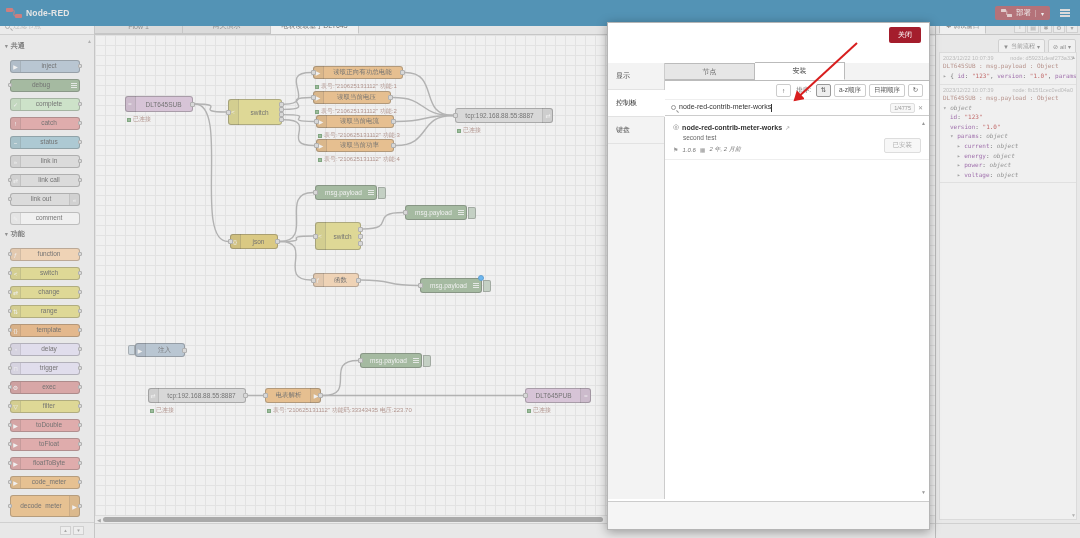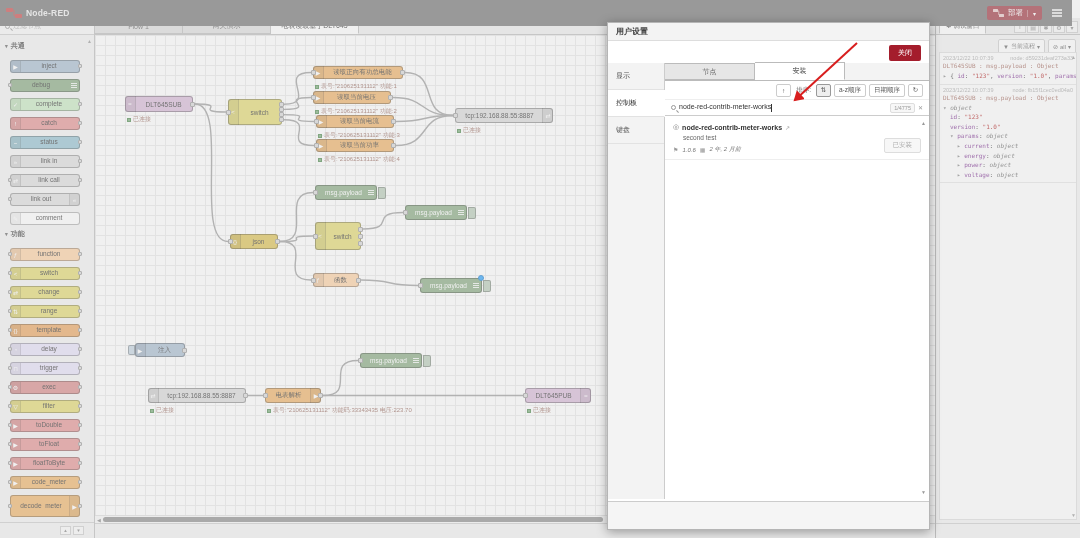--- a/index.html
+++ b/index.html
@@ -1,19 +1,19 @@
 <!DOCTYPE html>
 <html><head>
 <meta charset="utf-8">
 <style>
   * { box-sizing: border-box; margin:0; padding:0; }
   html,body { width:1080px; height:538px; overflow:hidden; font-family:"Liberation Sans",sans-serif; background:#fff; position:relative; }
 
   
-  .header { position:absolute; top:0; left:0; right:8px; height:26px; background:#737373; display:flex; align-items:center; z-index:5; }
+  .header { position:absolute; top:0; left:0; right:0; height:26px; background:#0369a1; display:flex; align-items:center; z-index:5; }
   .logo { display:flex; align-items:center; gap:4px; margin-left:6px; }
   .logo-title { color:#eee; font-size:8.5px; font-weight:bold; letter-spacing:.2px; }
   .header-right { margin-left:auto; display:flex; align-items:center; gap:10px; margin-right:10px; }
   .deploy-btn { background:#9e3540; color:#fff; font-size:7.5px; padding:2px 6px; border-radius:2px; display:flex; align-items:center; gap:4px; cursor:pointer; }
   .deploy-caret { border-left:1px solid rgba(255,255,255,.35); padding-left:5px; font-size:6px; }
   .burger { width:10px; height:1.6px; background:#ddd; box-shadow:0 3px 0 #ddd, 0 6px 0 #ddd; margin-top:-6px; }
 
   
   .palette { position:absolute; top:18px; left:0; width:95px; bottom:0; background:#f3f3f3; border-right:1px solid #bbb; }
   .palette-search { height:17px; border-bottom:1px solid #ccc; background:#f7f7f7; display:flex; align-items:center; gap:3px; padding:0 5px; }
@@ -531,21 +531,20 @@
       </div>
     </div>
   <span class="dbg-up">▲</span>
   <span class="dbg-down">▼</span>
   <div class="sb-footer"></div>
 </div>
 
 <div class="backdrop"></div>
 
 <div class="dialog">
-  <div class="dlg-header">用户设置</div>
   <div class="dlg-toprow">
     <span class="close-btn">关闭</span>
   </div>
   <div class="dlg-body">
     <div class="dlg-nav">
       <div class="dlg-nav-item">显示</div>
       <div class="dlg-nav-item active">控制板</div>
       <div class="dlg-nav-item">键盘</div>
     </div>
     <div class="dlg-content">

